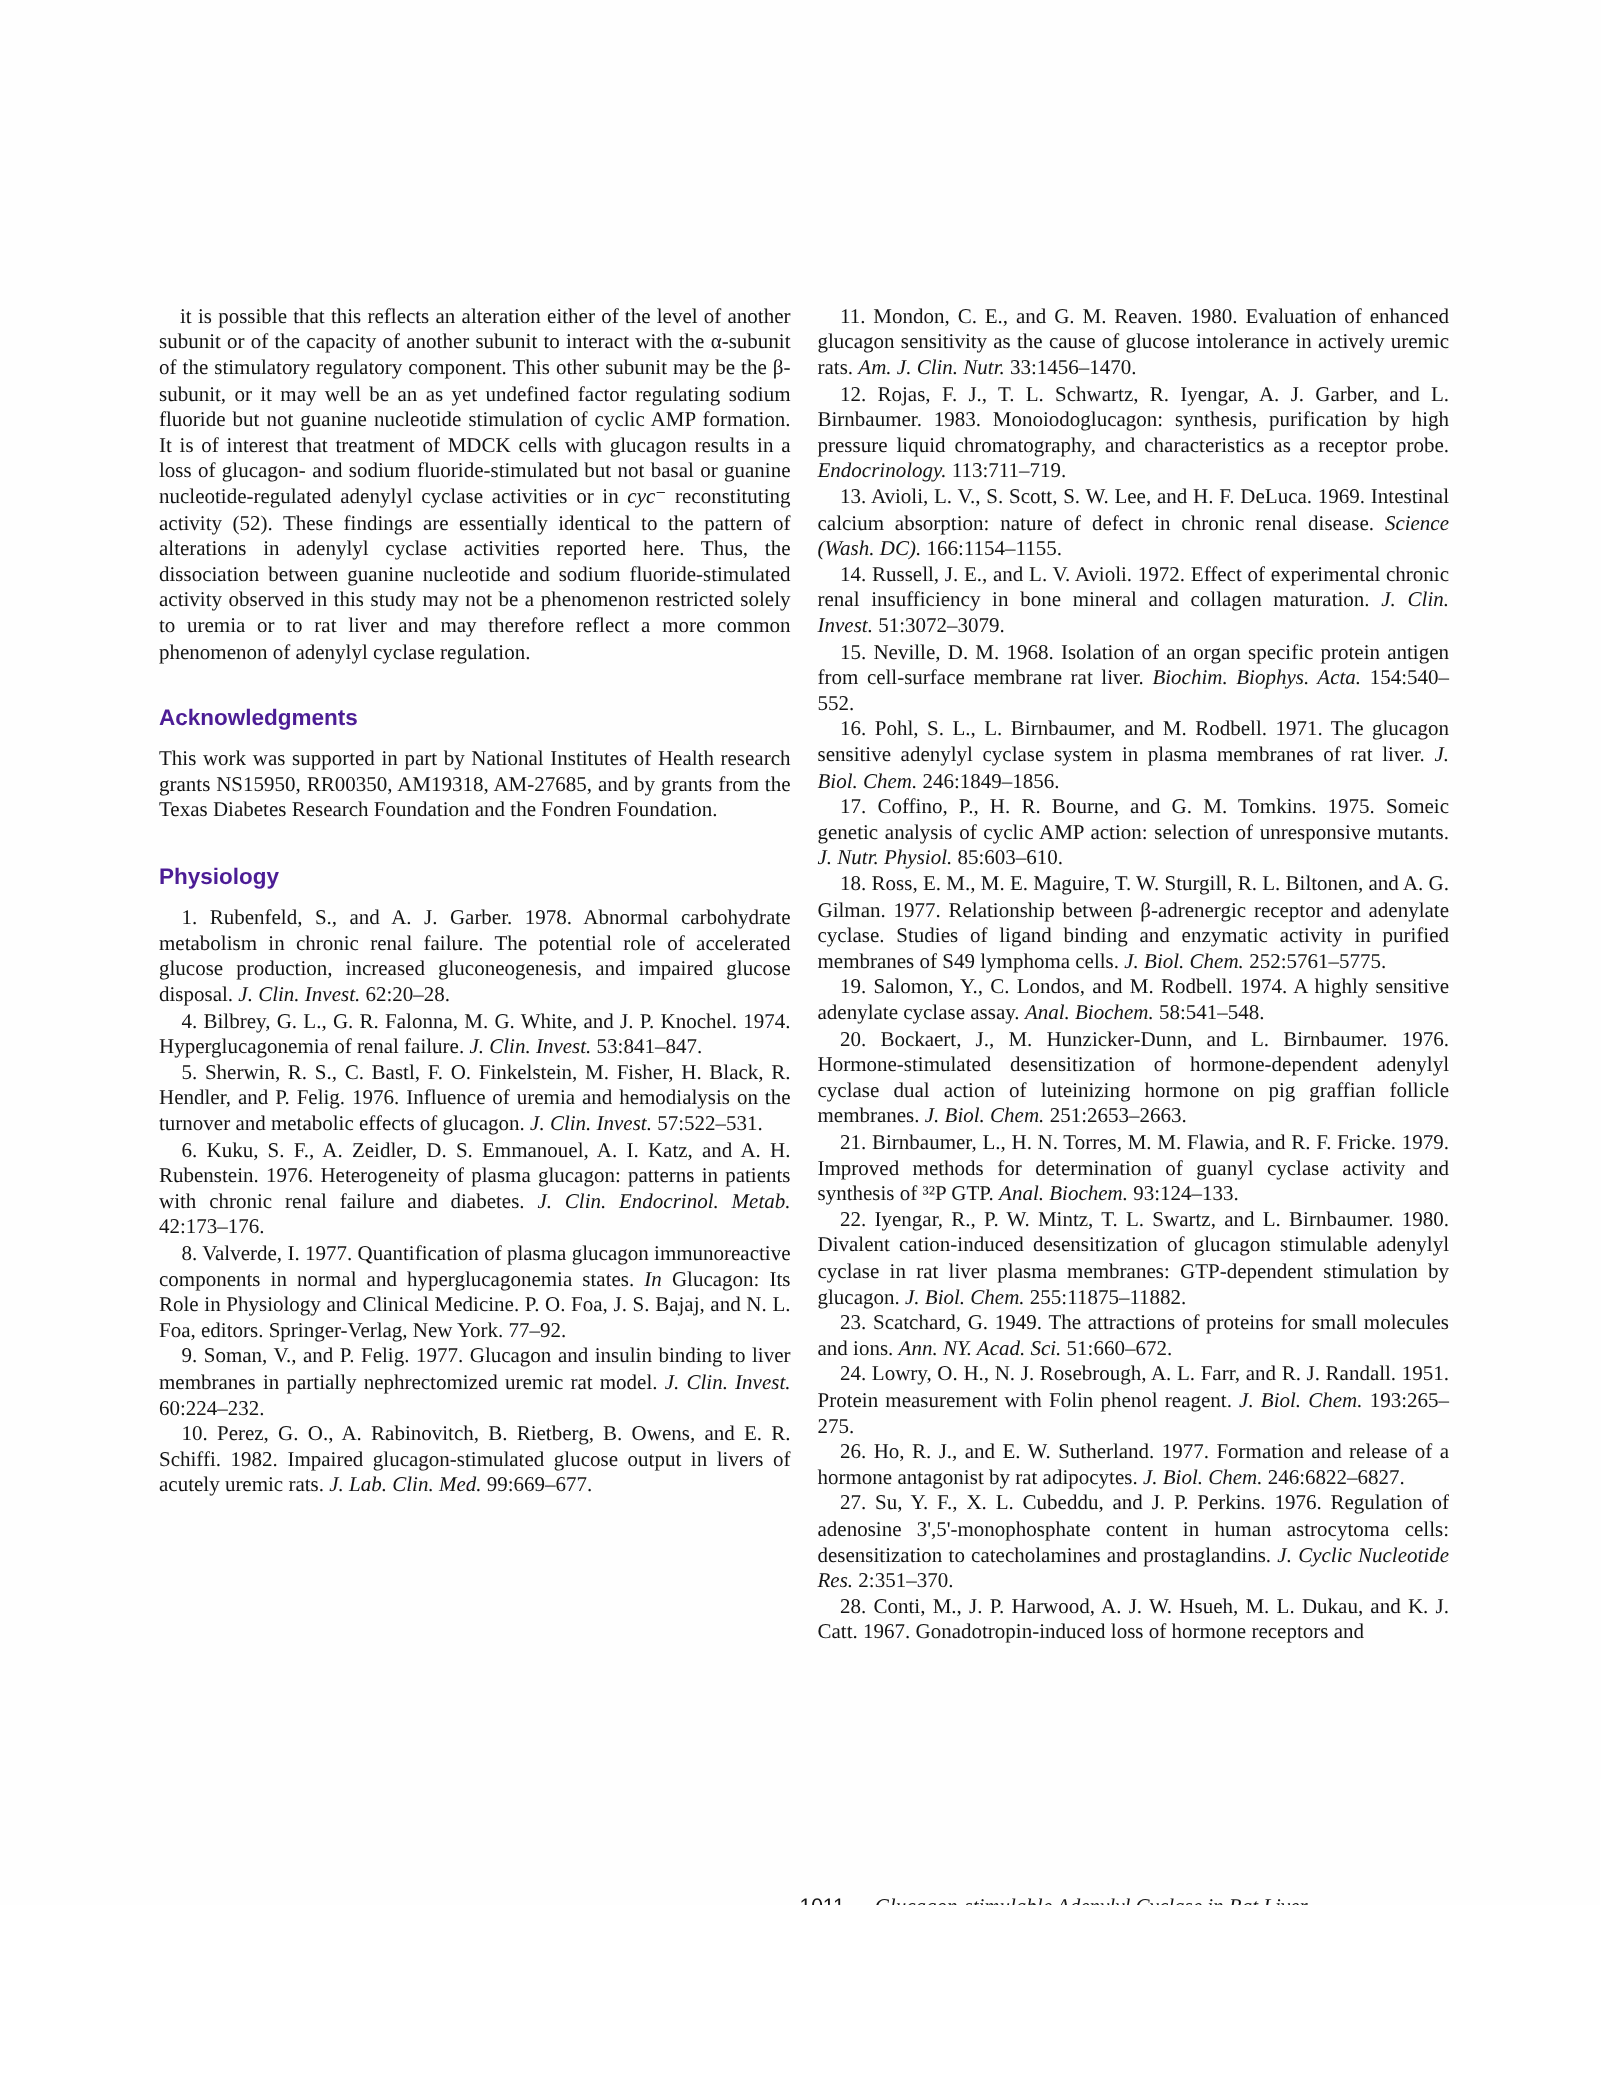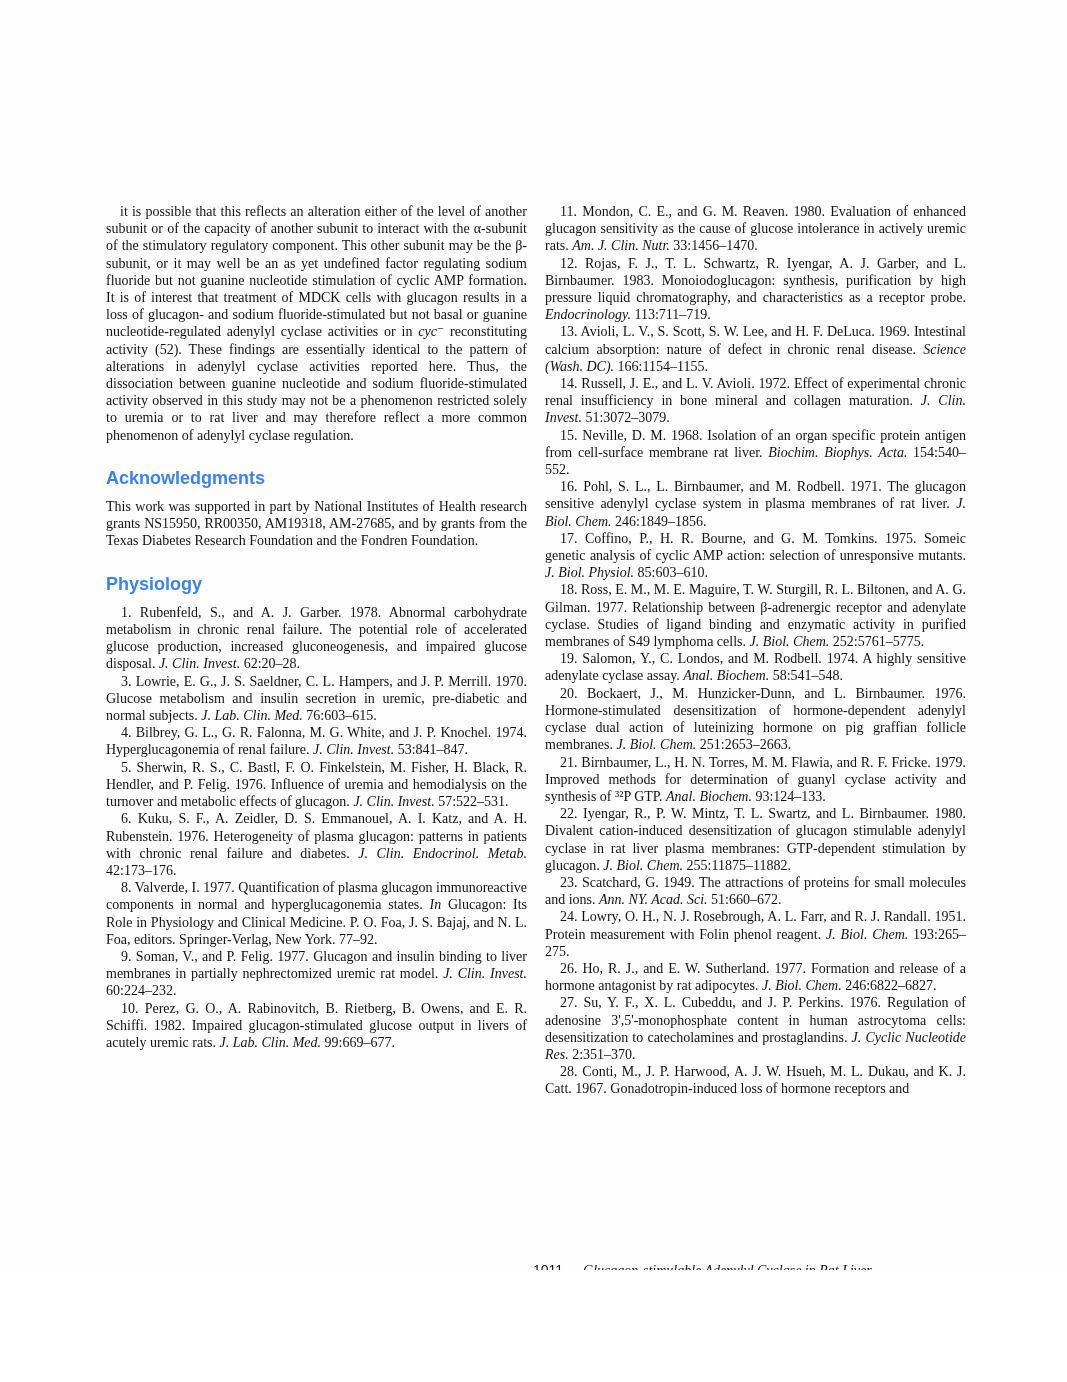--- a/index.html
+++ b/index.html
@@ -24,24 +24,24 @@
   .col {
     width: 421px;
     font-size: 14px;
     line-height: 17.2px;
     text-align: justify;
   }
   .body-par { text-indent: 14px; }
   h2.section {
     font-family: "Liberation Sans", "DejaVu Sans", sans-serif;
     font-weight: bold;
-    font-size: 18px;
+    font-size: 15px;
     text-align: left;
     margin: 26px 0 11px 0;
-    color: #3b82f6;
+    color: #4c1d95;
   }
   .ack { text-indent: 0; }
   .ref-list p.ref {
     text-indent: 15px;
     margin: 0;
   }
   .footer {
     position: absolute;
     left: 533px;
     top: 1262px;
@@ -67,39 +67,38 @@
       <p class="body-par">it is possible that this reflects an alteration either of the level of another subunit or of the capacity of another subunit to interact with the α-subunit of the stimulatory regulatory component. This other subunit may be the β-subunit, or it may well be an as yet undefined factor regulating sodium fluoride but not guanine nucleotide stimulation of cyclic AMP formation. It is of interest that treatment of MDCK cells with glucagon results in a loss of glucagon- and sodium fluoride-stimulated but not basal or guanine nucleotide-regulated adenylyl cyclase activities or in <i>cyc⁻</i> reconstituting activity (52). These findings are essentially identical to the pattern of alterations in adenylyl cyclase activities reported here. Thus, the dissociation between guanine nucleotide and sodium fluoride-stimulated activity observed in this study may not be a phenomenon restricted solely to uremia or to rat liver and may therefore reflect a more common phenomenon of adenylyl cyclase regulation.</p>
 
       <h2 class="section">Acknowledgments</h2>
 
       <p class="ack">This work was supported in part by National Institutes of Health research grants NS15950, RR00350, AM19318, AM-27685, and by grants from the Texas Diabetes Research Foundation and the Fondren Foundation.</p>
 
       <h2 class="section">Physiology</h2>
 
       <div class="ref-list">
           <p class="ref">1. Rubenfeld, S., and A. J. Garber. 1978. Abnormal carbohydrate metabolism in chronic renal failure. The potential role of accelerated glucose production, increased gluconeogenesis, and impaired glucose disposal. <i>J. Clin. Invest.</i> 62:20–28.</p>
-          <p class="ref">3. Lowrie, E. G., J. S. Saeldner, C. L. Hampers, and J. P. Merrill. 1970. Glucose metabolism and insulin secretion in uremic, pre-diabetic and normal subjects. <i>J. Lab. Clin. Med.</i> 76:603–615.</p>
           <p class="ref">4. Bilbrey, G. L., G. R. Falonna, M. G. White, and J. P. Knochel. 1974. Hyperglucagonemia of renal failure. <i>J. Clin. Invest.</i> 53:841–847.</p>
           <p class="ref">5. Sherwin, R. S., C. Bastl, F. O. Finkelstein, M. Fisher, H. Black, R. Hendler, and P. Felig. 1976. Influence of uremia and hemodialysis on the turnover and metabolic effects of glucagon. <i>J. Clin. Invest.</i> 57:522–531.</p>
           <p class="ref">6. Kuku, S. F., A. Zeidler, D. S. Emmanouel, A. I. Katz, and A. H. Rubenstein. 1976. Heterogeneity of plasma glucagon: patterns in patients with chronic renal failure and diabetes. <i>J. Clin. Endocrinol. Metab.</i> 42:173–176.</p>
           <p class="ref">8. Valverde, I. 1977. Quantification of plasma glucagon immunoreactive components in normal and hyperglucagonemia states. <i>In</i> Glucagon: Its Role in Physiology and Clinical Medicine. P. O. Foa, J. S. Bajaj, and N. L. Foa, editors. Springer-Verlag, New York. 77–92.</p>
           <p class="ref">9. Soman, V., and P. Felig. 1977. Glucagon and insulin binding to liver membranes in partially nephrectomized uremic rat model. <i>J. Clin. Invest.</i> 60:224–232.</p>
           <p class="ref">10. Perez, G. O., A. Rabinovitch, B. Rietberg, B. Owens, and E. R. Schiffi. 1982. Impaired glucagon-stimulated glucose output in livers of acutely uremic rats. <i>J. Lab. Clin. Med.</i> 99:669–677.</p>
         </div>
     </div>
 
     <div class="col">
       <div class="ref-list">
           <p class="ref">11. Mondon, C. E., and G. M. Reaven. 1980. Evaluation of enhanced glucagon sensitivity as the cause of glucose intolerance in actively uremic rats. <i>Am. J. Clin. Nutr.</i> 33:1456–1470.</p>
           <p class="ref">12. Rojas, F. J., T. L. Schwartz, R. Iyengar, A. J. Garber, and L. Birnbaumer. 1983. Monoiodoglucagon: synthesis, purification by high pressure liquid chromatography, and characteristics as a receptor probe. <i>Endocrinology.</i> 113:711–719.</p>
           <p class="ref">13. Avioli, L. V., S. Scott, S. W. Lee, and H. F. DeLuca. 1969. Intestinal calcium absorption: nature of defect in chronic renal disease. <i>Science (Wash. DC).</i> 166:1154–1155.</p>
           <p class="ref">14. Russell, J. E., and L. V. Avioli. 1972. Effect of experimental chronic renal insufficiency in bone mineral and collagen maturation. <i>J. Clin. Invest.</i> 51:3072–3079.</p>
           <p class="ref">15. Neville, D. M. 1968. Isolation of an organ specific protein antigen from cell-surface membrane rat liver. <i>Biochim. Biophys. Acta.</i> 154:540–552.</p>
           <p class="ref">16. Pohl, S. L., L. Birnbaumer, and M. Rodbell. 1971. The glucagon sensitive adenylyl cyclase system in plasma membranes of rat liver. <i>J. Biol. Chem.</i> 246:1849–1856.</p>
-          <p class="ref">17. Coffino, P., H. R. Bourne, and G. M. Tomkins. 1975. Someic genetic analysis of cyclic AMP action: selection of unresponsive mutants. <i>J. Biol. Physiol.</i> 85:603–610.</p>
+          <p class="ref">17. Coffino, P., H. R. Bourne, and G. M. Tomkins. 1975. Someic genetic analysis of cyclic AMP action: selection of unresponsive mutants. <i>J. Nutr. Physiol.</i> 85:603–610.</p>
           <p class="ref">18. Ross, E. M., M. E. Maguire, T. W. Sturgill, R. L. Biltonen, and A. G. Gilman. 1977. Relationship between β-adrenergic receptor and adenylate cyclase. Studies of ligand binding and enzymatic activity in purified membranes of S49 lymphoma cells. <i>J. Biol. Chem.</i> 252:5761–5775.</p>
           <p class="ref">19. Salomon, Y., C. Londos, and M. Rodbell. 1974. A highly sensitive adenylate cyclase assay. <i>Anal. Biochem.</i> 58:541–548.</p>
           <p class="ref">20. Bockaert, J., M. Hunzicker-Dunn, and L. Birnbaumer. 1976. Hormone-stimulated desensitization of hormone-dependent adenylyl cyclase dual action of luteinizing hormone on pig graffian follicle membranes. <i>J. Biol. Chem.</i> 251:2653–2663.</p>
           <p class="ref">21. Birnbaumer, L., H. N. Torres, M. M. Flawia, and R. F. Fricke. 1979. Improved methods for determination of guanyl cyclase activity and synthesis of ³²P GTP. <i>Anal. Biochem.</i> 93:124–133.</p>
           <p class="ref">22. Iyengar, R., P. W. Mintz, T. L. Swartz, and L. Birnbaumer. 1980. Divalent cation-induced desensitization of glucagon stimulable adenylyl cyclase in rat liver plasma membranes: GTP-dependent stimulation by glucagon. <i>J. Biol. Chem.</i> 255:11875–11882.</p>
           <p class="ref">23. Scatchard, G. 1949. The attractions of proteins for small molecules and ions. <i>Ann. NY. Acad. Sci.</i> 51:660–672.</p>
           <p class="ref">24. Lowry, O. H., N. J. Rosebrough, A. L. Farr, and R. J. Randall. 1951. Protein measurement with Folin phenol reagent. <i>J. Biol. Chem.</i> 193:265–275.</p>
           <p class="ref">26. Ho, R. J., and E. W. Sutherland. 1977. Formation and release of a hormone antagonist by rat adipocytes. <i>J. Biol. Chem.</i> 246:6822–6827.</p>
           <p class="ref">27. Su, Y. F., X. L. Cubeddu, and J. P. Perkins. 1976. Regulation of adenosine 3',5'-monophosphate content in human astrocytoma cells: desensitization to catecholamines and prostaglandins. <i>J. Cyclic Nucleotide Res.</i> 2:351–370.</p>
           <p class="ref">28. Conti, M., J. P. Harwood, A. J. W. Hsueh, M. L. Dukau, and K. J. Catt. 1967. Gonadotropin-induced loss of hormone receptors and</p>

